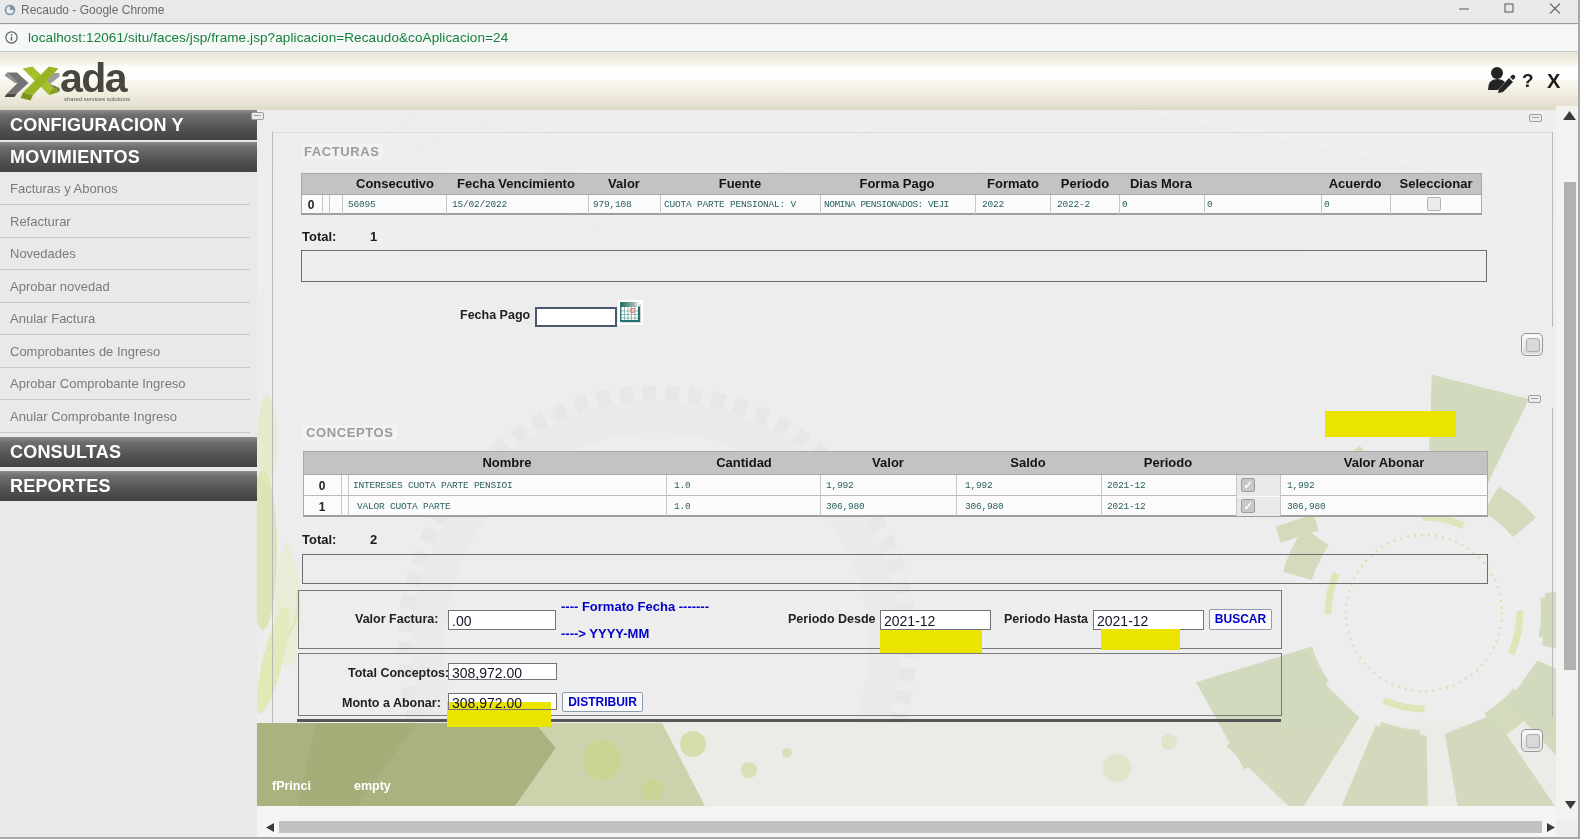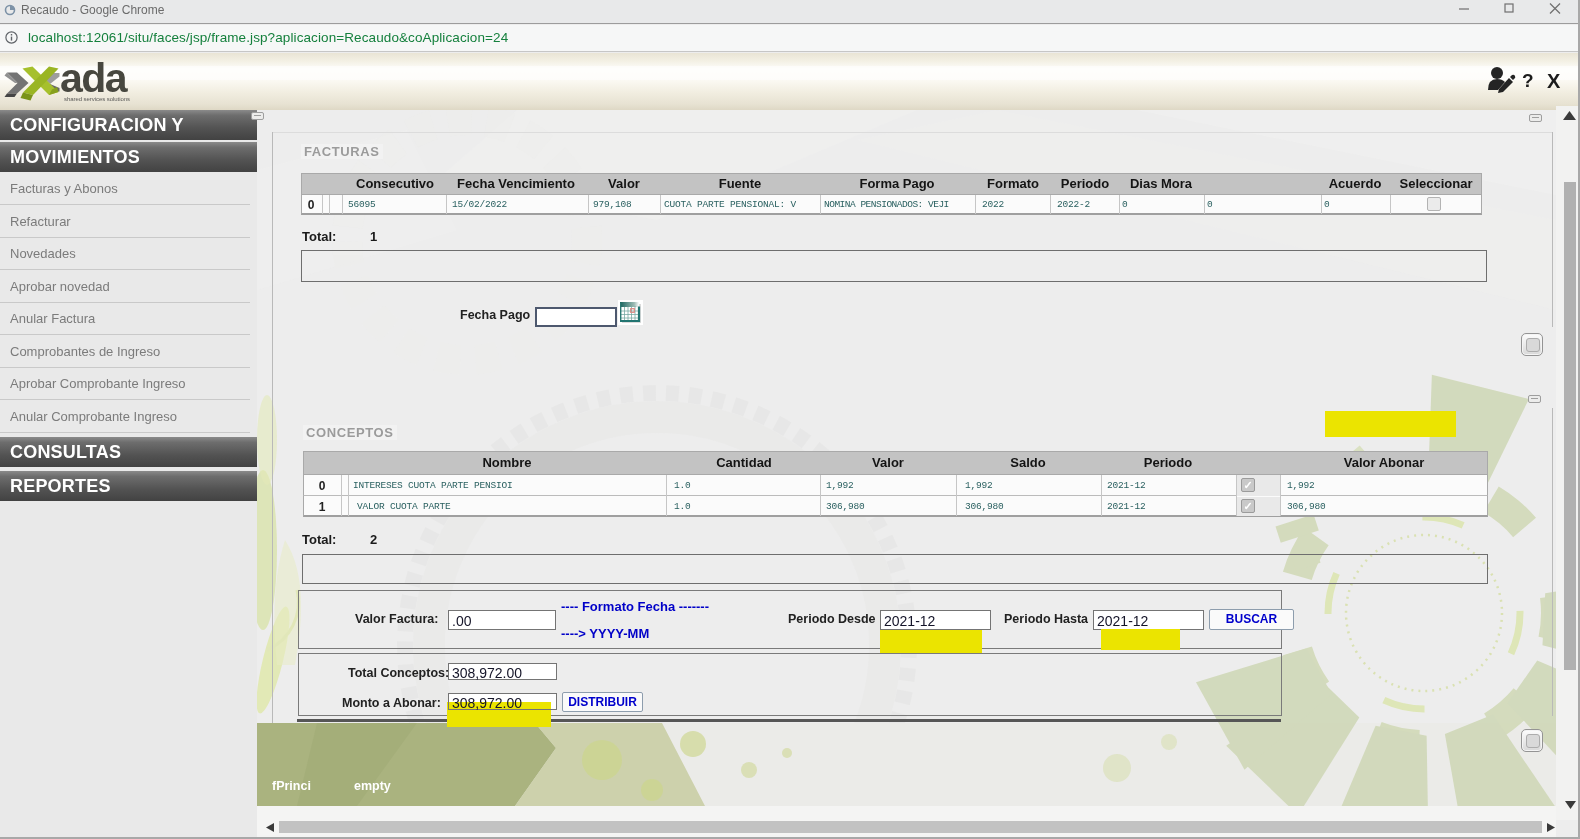--- a/index.html
+++ b/index.html
@@ -290,21 +290,21 @@
 
   <div class="box" style="left:41px;top:480px;width:984px;height:59px;border-color:#7a7a7a"></div>
   <div class="blbl" style="left:98px;top:502px">Valor Factura:</div>
   <div class="inp" style="left:191px;top:500px;width:108px;height:20px">.00</div>
   <div class="blue" style="left:304px;top:489px">---- Formato Fecha -------</div>
   <div class="blue" style="left:304px;top:516px">----&gt; YYYY-MM</div>
   <div class="blbl" style="left:531px;top:502px">Periodo Desde</div>
   <div class="inp" style="left:623px;top:500px;width:111px;height:20px">2021-12</div>
   <div class="blbl" style="left:747px;top:502px">Periodo Hasta</div>
   <div class="inp" style="left:836px;top:500px;width:111px;height:20px">2021-12</div>
-  <div class="btn" style="left:952px;top:499px;width:85px;height:21px;line-height:19px">BUSCAR</div>
+  <div class="btn" style="left:952px;top:499px;width:63px;height:21px;line-height:19px">BUSCAR</div>
 
   <div class="box" style="left:41px;top:543px;width:984px;height:63px;border-color:#7a7a7a"></div>
   <div class="blbl" style="left:91px;top:556px">Total Conceptos:</div>
   <div class="inp" style="left:191px;top:553px;width:109px;height:17px;padding-top:1px">308,972.00</div>
   <div class="abs" style="left:40px;top:609px;width:984px;height:3px;background:#565656"></div>
   <div class="blbl" style="left:85px;top:586px">Monto a Abonar:</div>
   <div class="abs" style="left:191px;top:583px;width:109px;height:17px;background:#fff"></div>
   <div class="yel" style="left:190px;top:592px;width:104px;height:25px"></div>
   <div class="inp" style="left:191px;top:583px;width:109px;height:17px;padding-top:1px;background:transparent">308,972.00</div>
   <div class="btn" style="left:305px;top:582px;width:81px;height:20px;line-height:18px">DISTRIBUIR</div>

